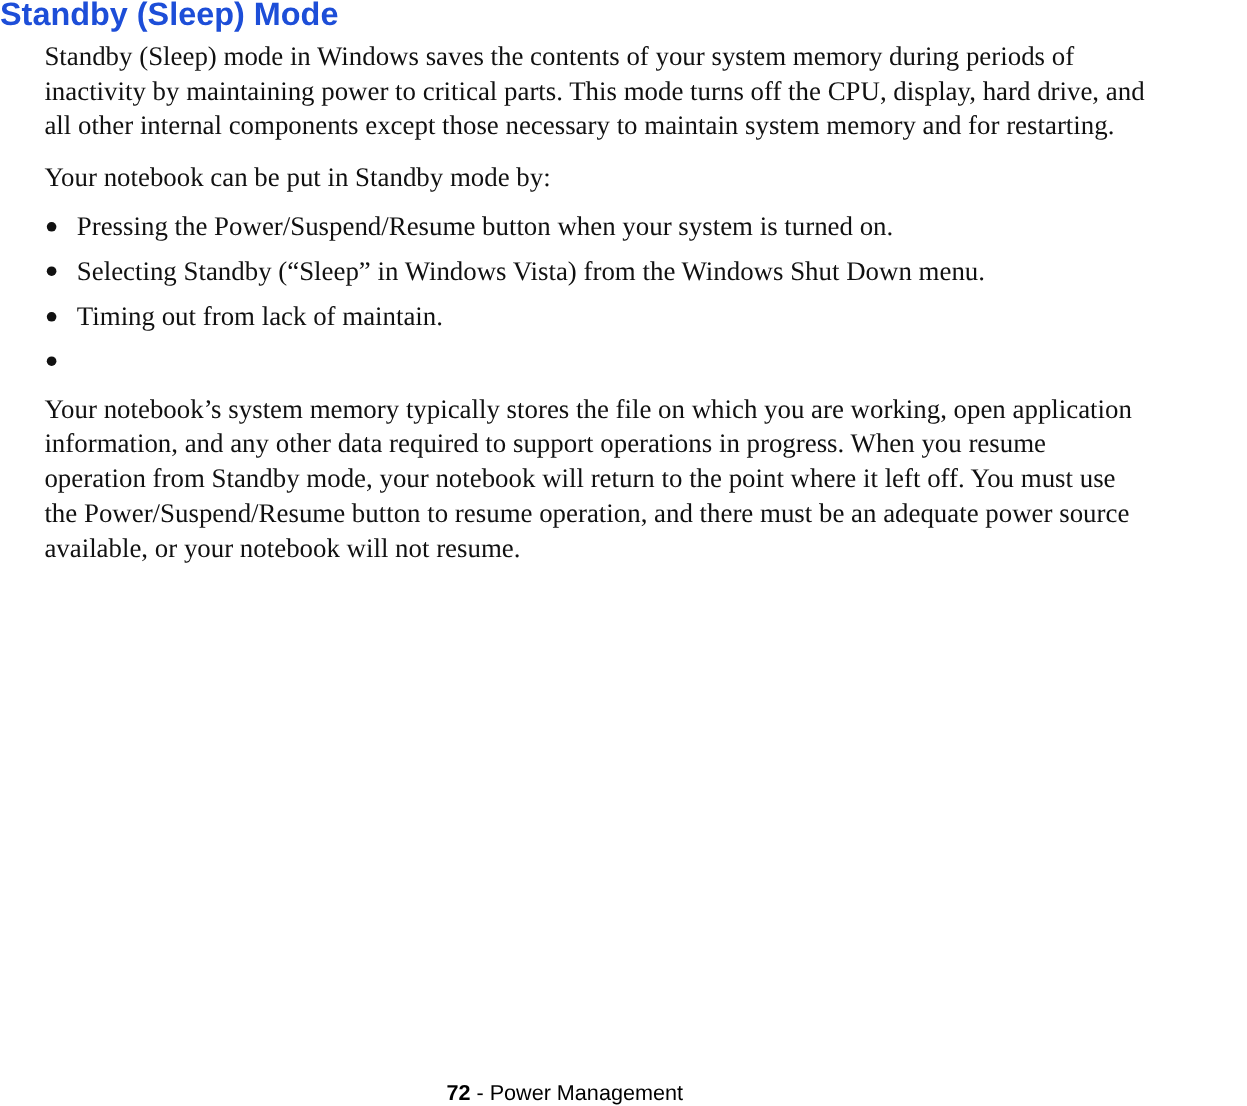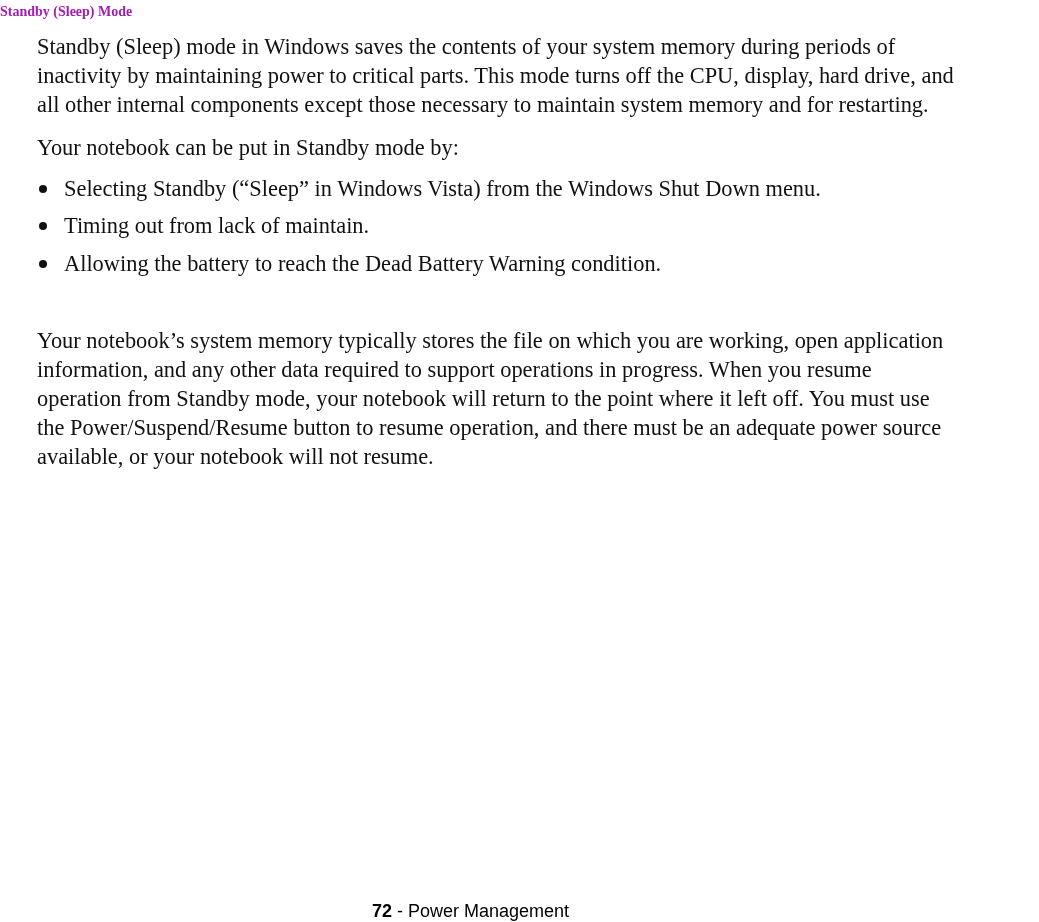--- a/index.html
+++ b/index.html
@@ -1,20 +1,20 @@
 <!DOCTYPE html>
 <html><head>
   <meta charset="utf-8">
   <style>
     html, body { margin: 0; padding: 0; background: #ffffff; }
     body { width: 1039px; height: 922px; position: relative; overflow: hidden; }
     .heading {
       position: absolute; left: 0; top: -1px;
-      font-family: Liberation Serif, serif; font-weight: bold;
-      font-size: 14px; color: #a21caf; line-height: 26px; margin: 0;
+      font-family: Liberation Sans, sans-serif; font-weight: bold;
+      font-size: 27px; color: #1d4ed8; line-height: 26px; margin: 0;
       white-space: nowrap;
     }
     .body-text {
       position: absolute; left: 37px; width: 1010px;
       font-family: "Liberation Serif", serif; font-size: 22.4px;
       color: #111111; line-height: 29px; margin: 0;
     }
     .line { display: block; white-space: nowrap; }
     .bullet-list { position: absolute; left: 37px; top: 174px; margin: 0; padding: 0; list-style: none; }
     .bullet-item {
@@ -42,29 +42,32 @@
   <span class="line">Standby (Sleep) mode in Windows saves the contents of your system memory during periods of</span>
   <span class="line">inactivity by maintaining power to critical parts. This mode turns off the CPU, display, hard drive, and</span>
   <span class="line">all other internal components except those necessary to maintain system memory and for restarting.</span>
 </p>
 
 <p class="body-text" style="top:133px;">Your notebook can be put in Standby mode by:</p>
 
 <ul class="bullet-list">
   <li class="bullet-item">
     <span class="bullet-dot"></span>
+    <span>Pressing the Power/Suspend/Resume button when your system is turned on.</span>
+  </li>
+  <li class="bullet-item">
+    <span class="bullet-dot"></span>
     <span>Selecting Standby (“Sleep” in Windows Vista) from the Windows Shut Down menu.</span>
   </li>
   <li class="bullet-item">
     <span class="bullet-dot"></span>
     <span>Timing out from lack of maintain.</span>
   </li>
   <li class="bullet-item">
     <span class="bullet-dot"></span>
-    <span>Allowing the battery to reach the Dead Battery Warning condition.</span>
   </li>
 </ul>
 
 <p class="body-text" style="top:326px;">
   <span class="line">Your notebook’s system memory typically stores the file on which you are working, open application</span>
   <span class="line">information, and any other data required to support operations in progress. When you resume</span>
   <span class="line">operation from Standby mode, your notebook will return to the point where it left off. You must use</span>
   <span class="line">the Power/Suspend/Resume button to resume operation, and there must be an adequate power source</span>
   <span class="line">available, or your notebook will not resume.</span>
 </p>

